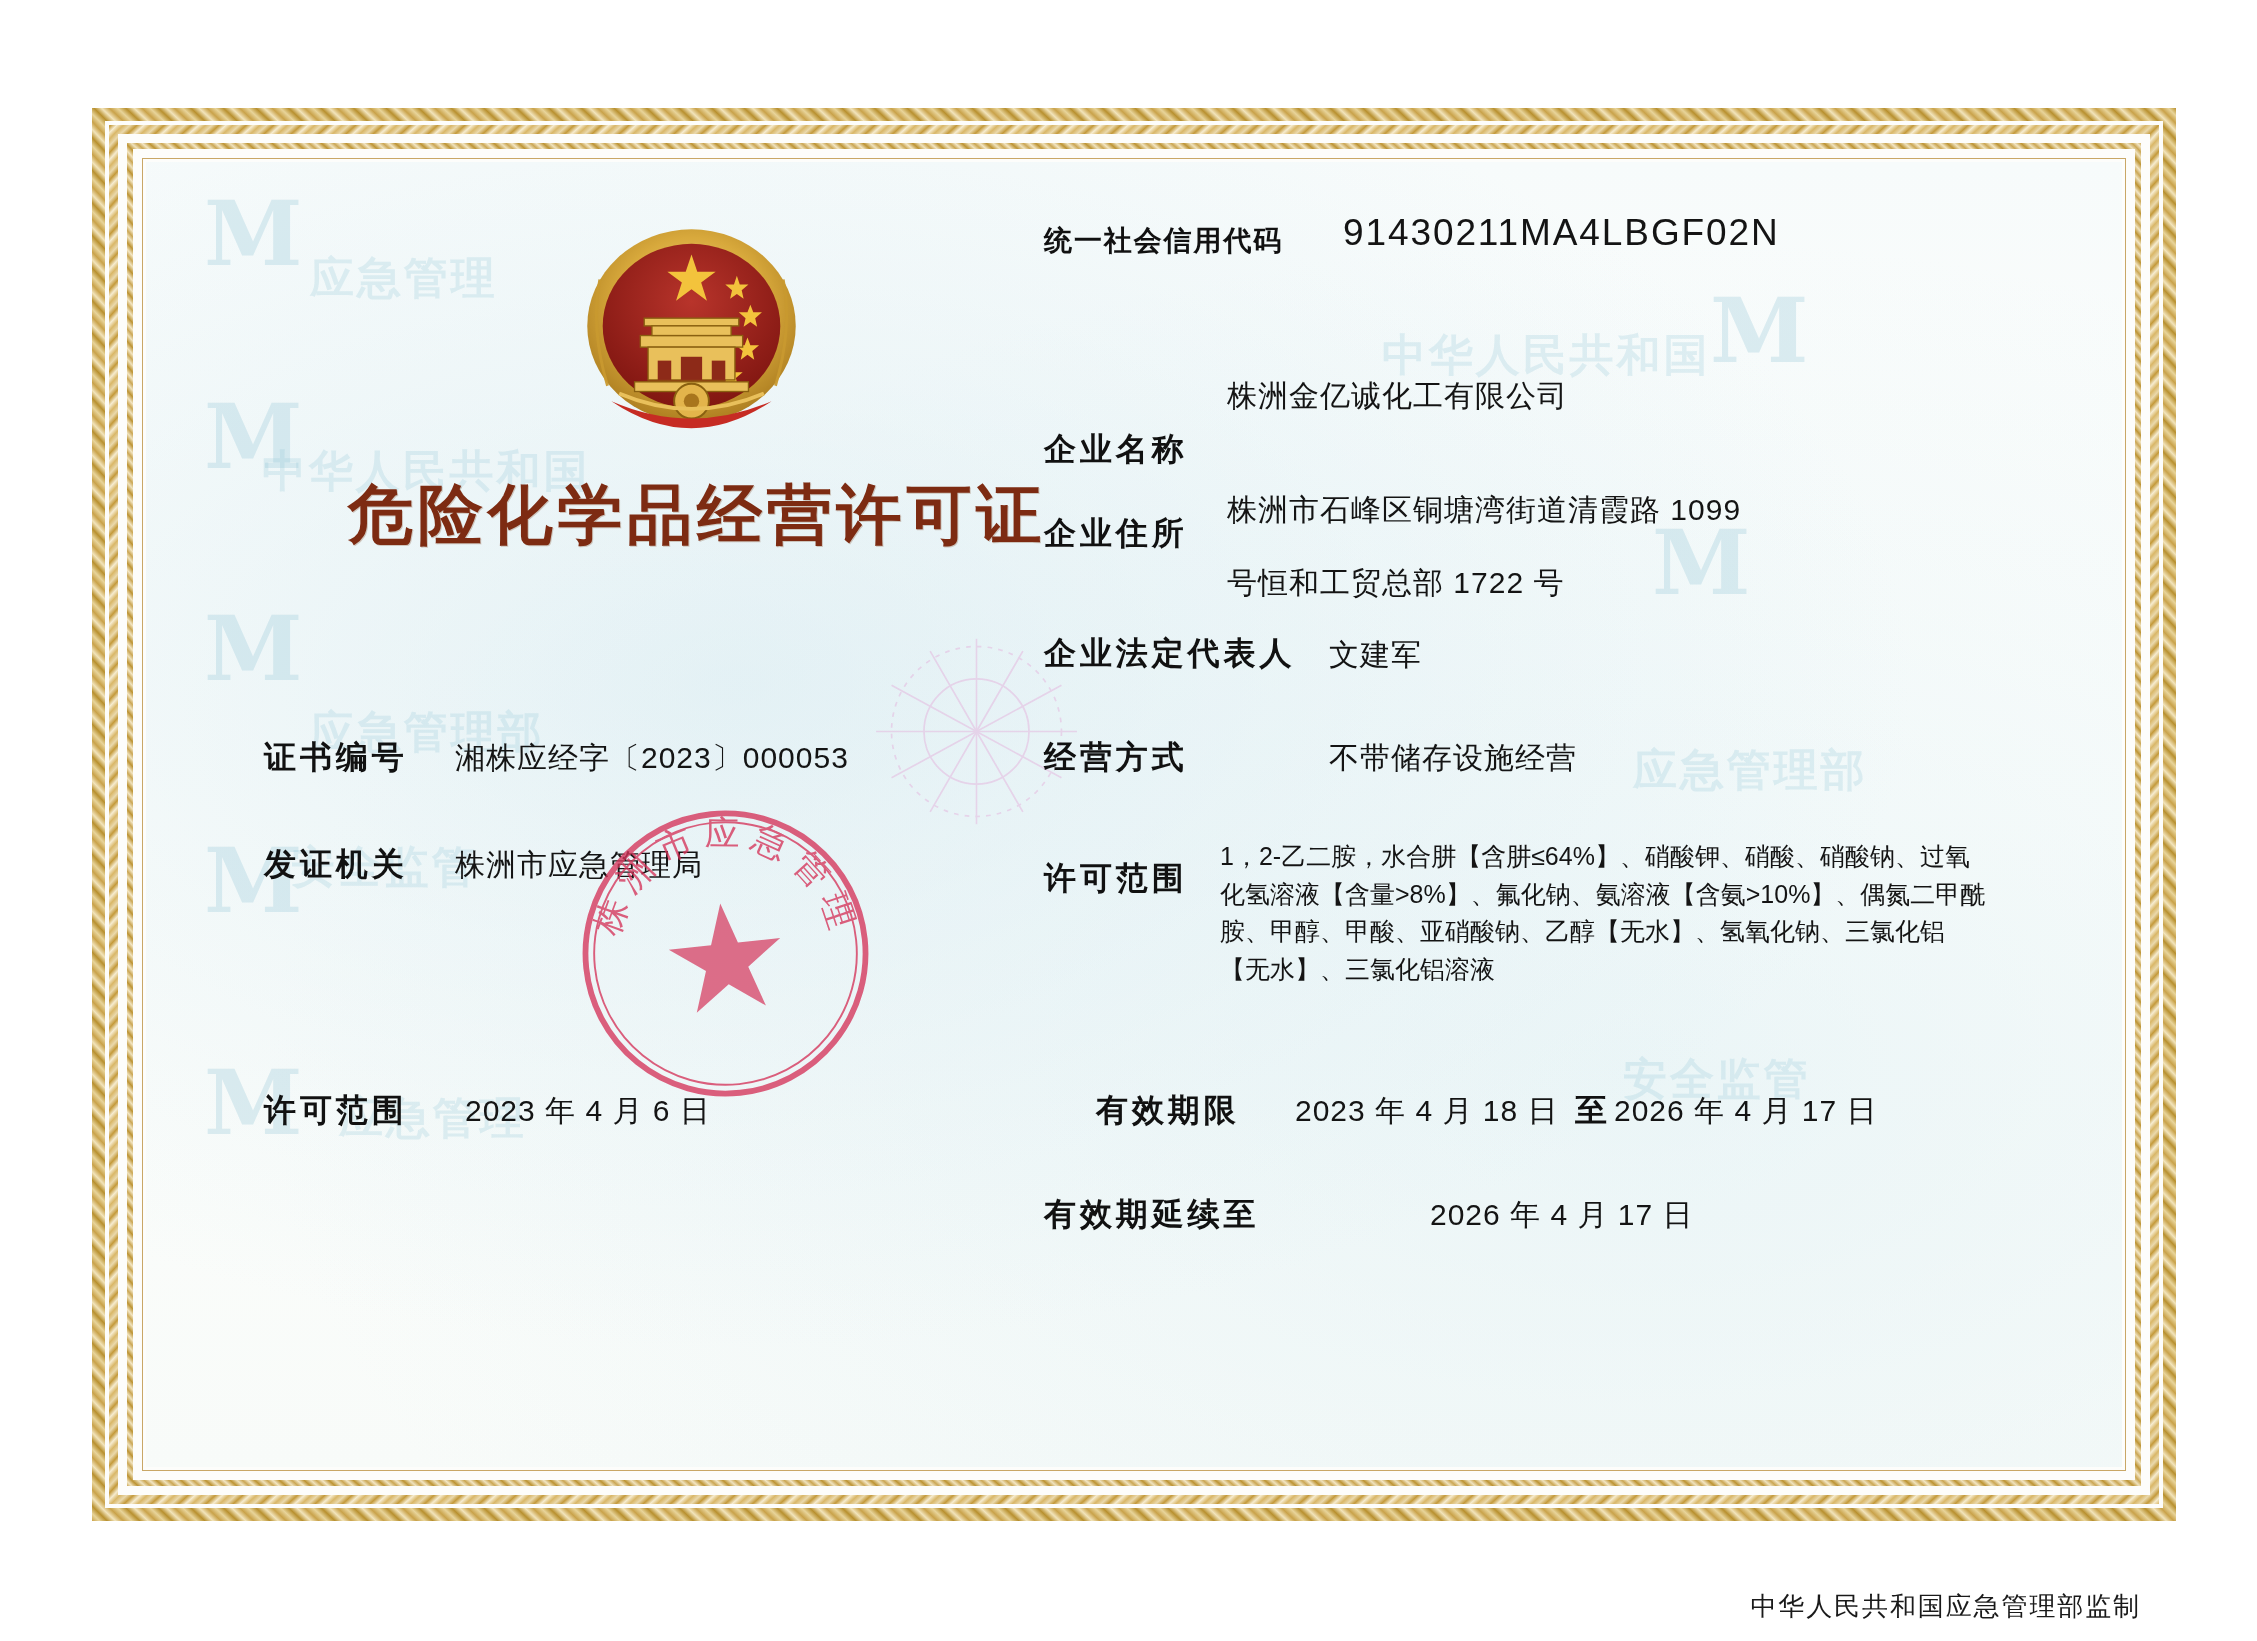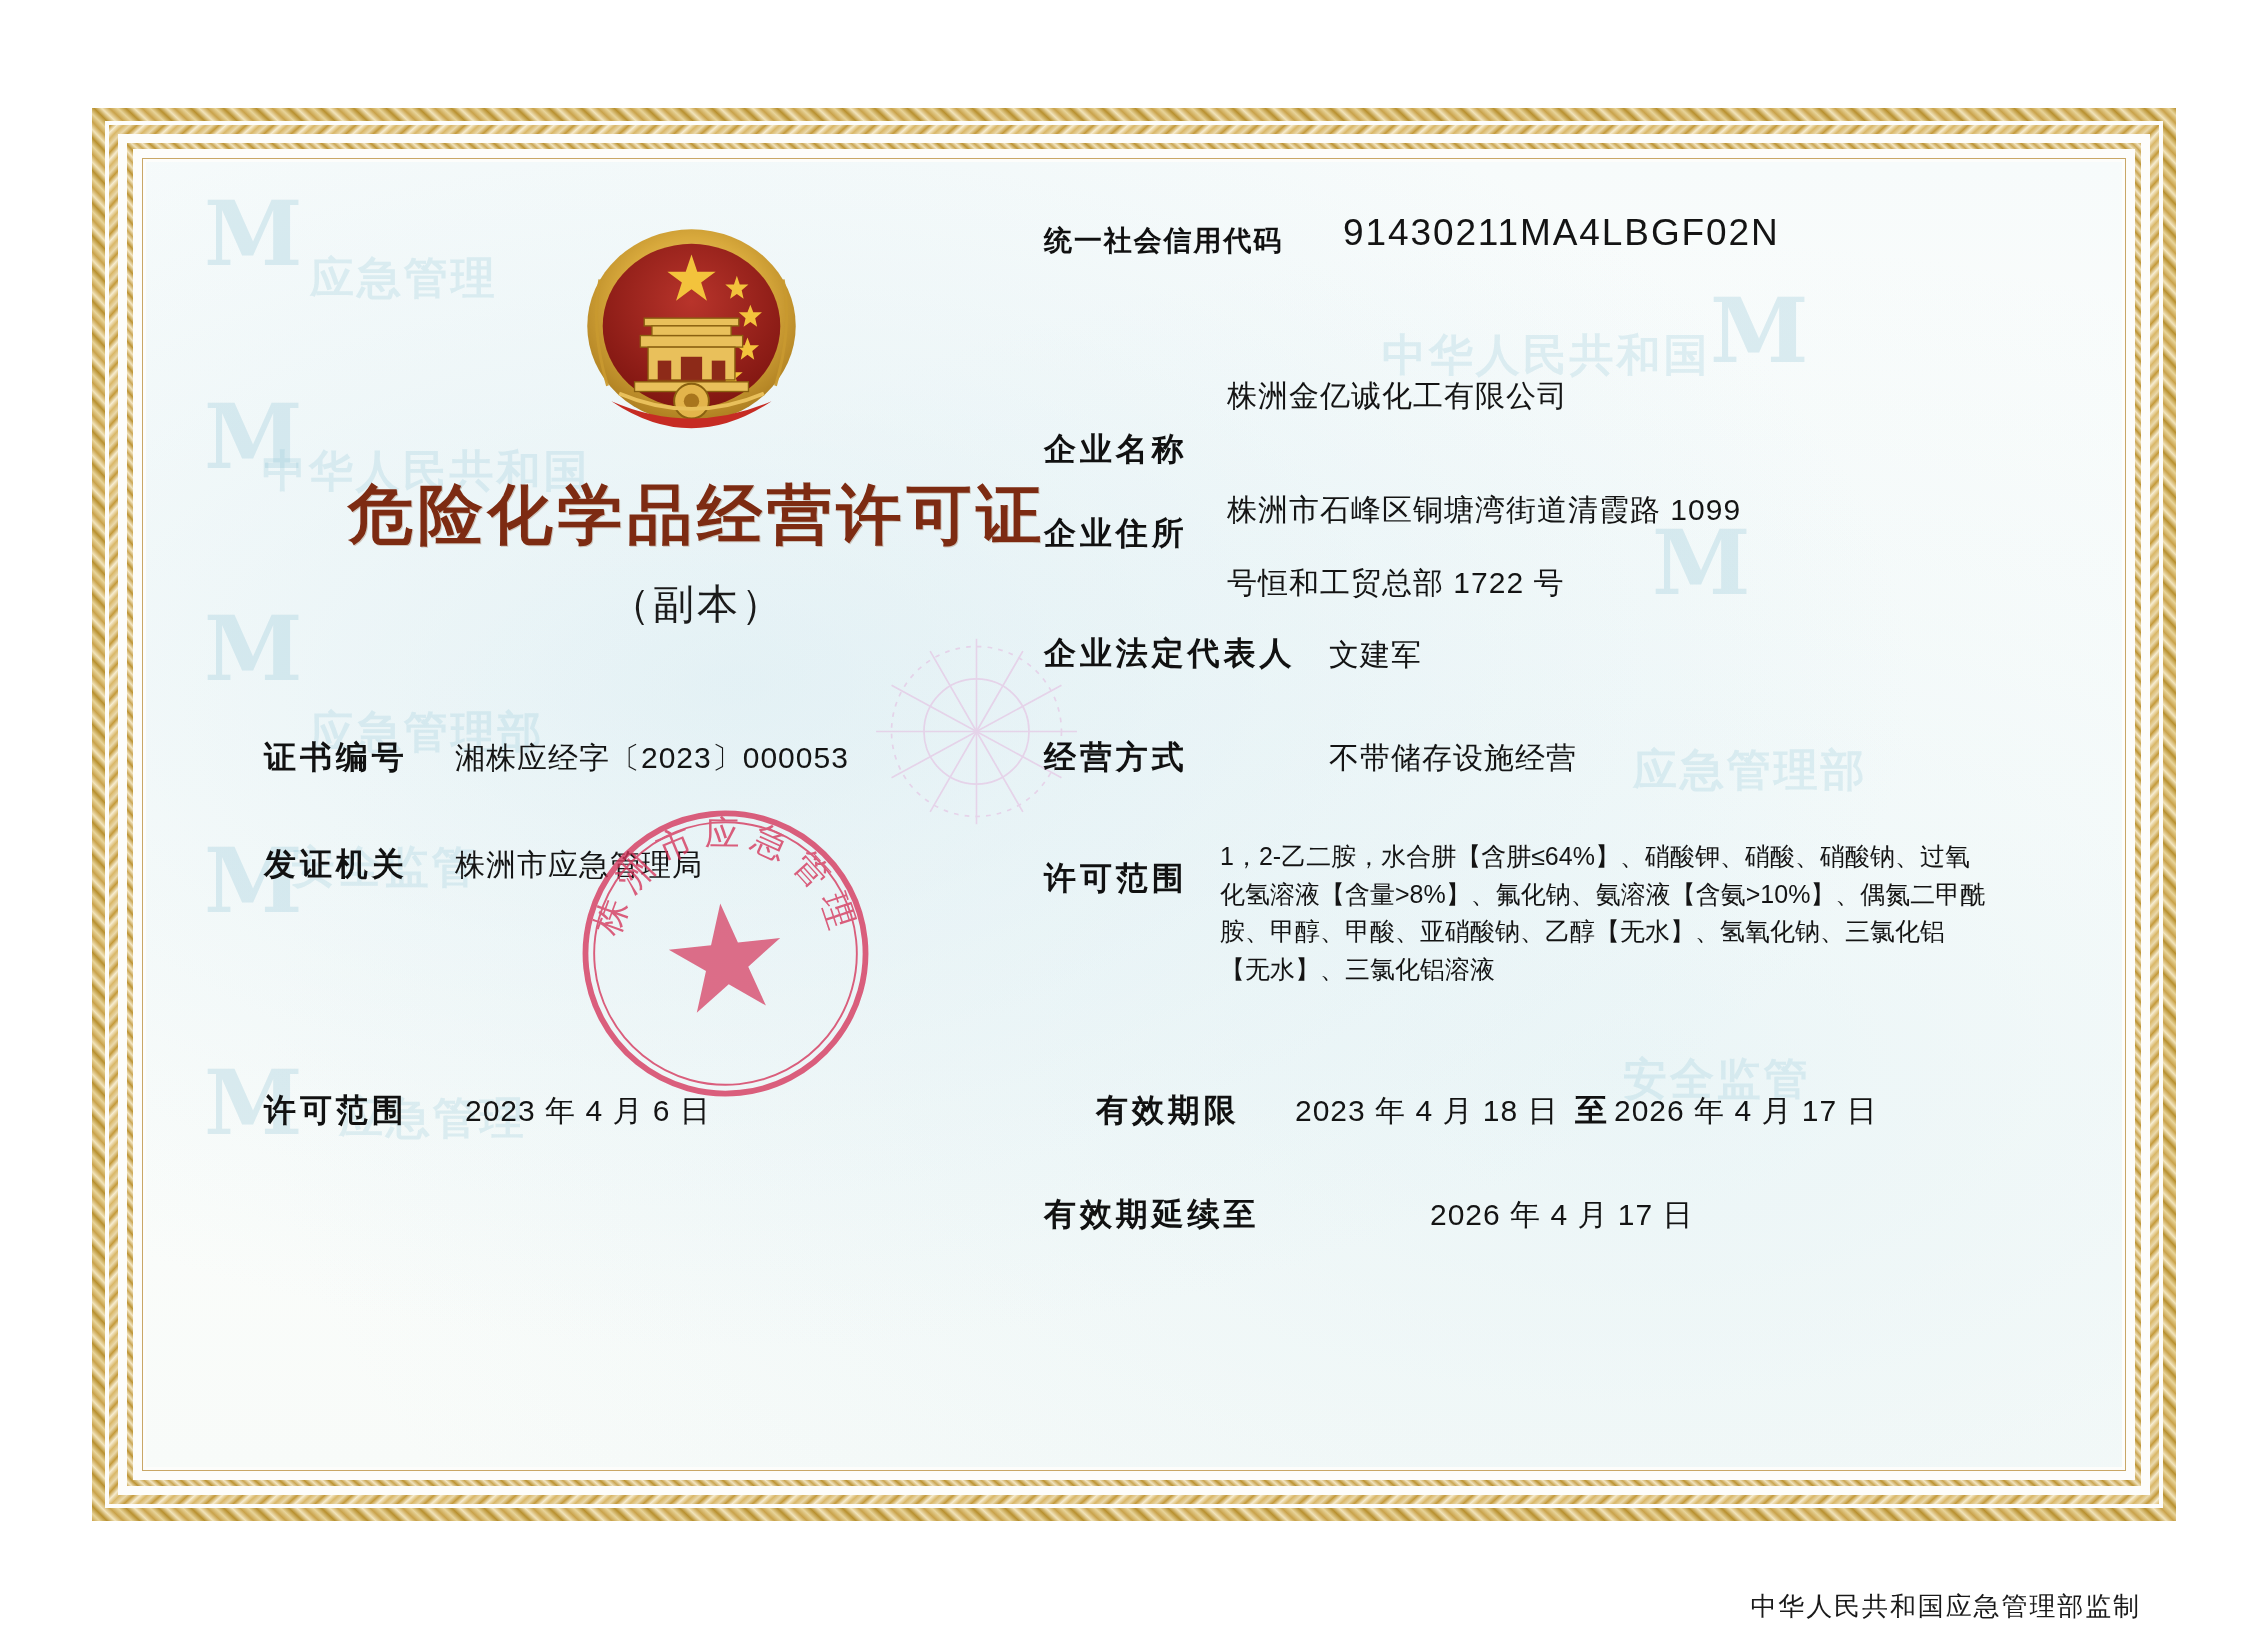--- a/index.html
+++ b/index.html
@@ -273,21 +273,20 @@
         </g>
 
         <circle cx="135" cy="196" r="18" fill="#e3b44b" stroke="#8a6010" stroke-width="2"></circle>
         <circle cx="135" cy="196" r="8" fill="#a8751d"></circle>
         <path d="M52 196 Q135 232 218 196 Q135 252 52 196 Z" fill="#c62b23"></path>
         <path d="M60 188 Q135 220 210 188" stroke="#e9c05b" stroke-width="4" fill="none"></path>
       </svg>
     </div>
 
     <div class="main-title">危险化学品经营许可证</div>
-    <div class="sub-title">（副本）</div>
 
     <div class="lbl" style="left:118px; top:574px;">证书编号</div>
     <div class="val" style="left:309px; top:576px;">湘株应经字〔2023〕000053</div>
 
     <div class="lbl" style="left:118px; top:681px;">发证机关</div>
     <div class="val" style="left:309px; top:683px;">株洲市应急管理局</div>
 
     <div class="lbl" style="left:118px; top:927px;">许可范围</div>
     <div class="val" style="left:319px; top:929px;">2023 年 4 月 6 日</div>
 

